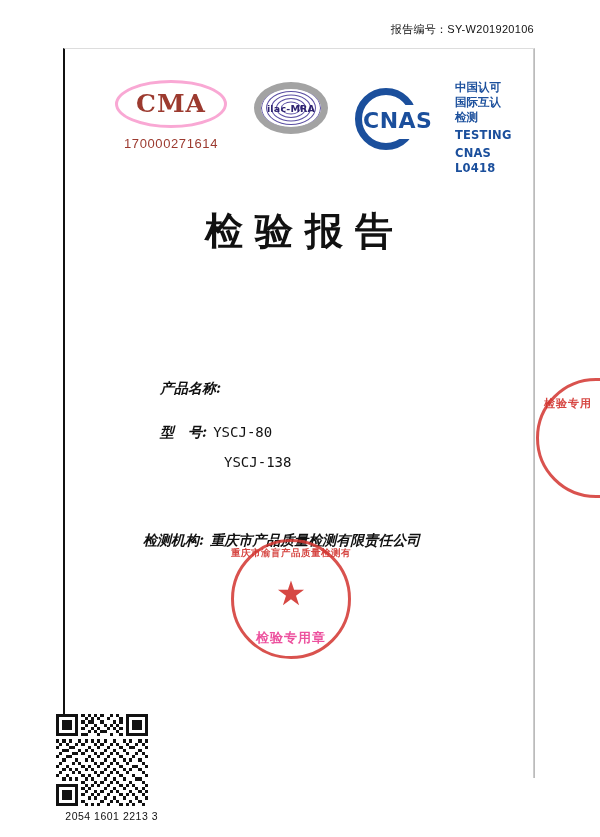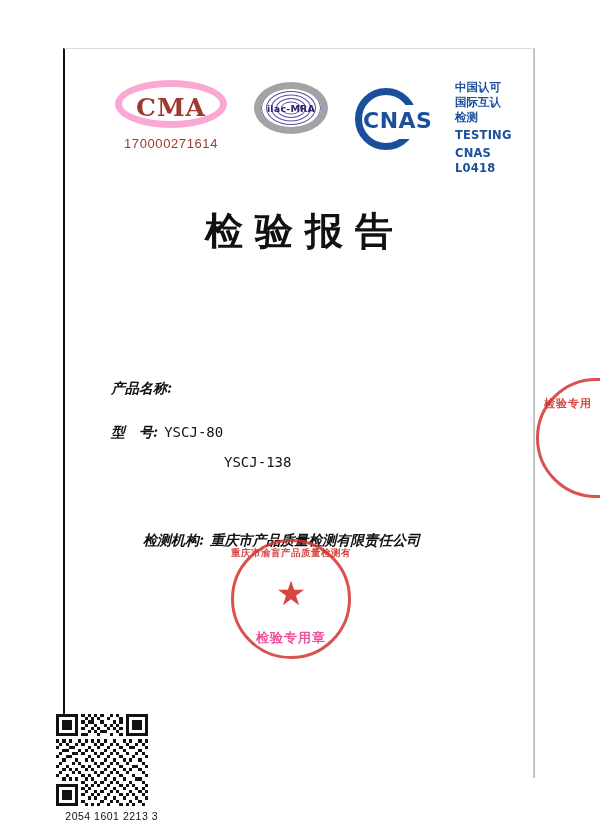--- a/index.html
+++ b/index.html
@@ -69,21 +69,21 @@
   .cma {
     position: absolute;
     left: 49px;
     top: 6px;
     width: 118px;
     text-align: center;
   }
   .cma-oval {
     width: 112px;
     height: 48px;
-    border: 7px solid #f9a8d4;
+    border: 3px solid #f9a8d4;
     border-radius: 50%/50%;
     margin: 0 auto;
     position: relative;
     box-sizing: border-box;
   }
   .cma-text {
     position: absolute;
     left: 0; right: 0;
     top: 6px;
     font-family: "DejaVu Serif", serif;
@@ -237,21 +237,21 @@
     left: 63px;
     top: 380px;
     width: 472px;
     font-size: 14px;
     color: #111;
   }
   .field-row {
     display: flex;
     align-items: baseline;
     margin-bottom: 26px;
-    padding-left: 48px;
+    padding-left: 97px;
   }
   .field-label {
     font-family: "DejaVu Serif", serif;
     font-weight: bold;
     font-style: italic;
     font-size: 14px;
     white-space: nowrap;
   }
   .field-value {
     font-family: "DejaVu Sans Mono", monospace;
@@ -377,20 +377,23 @@
     color: #111;
     letter-spacing: 0.5px;
     text-align: right;
   }
 </style>
 </head>
 <body>
 
 <div class="page">
 
+  <div class="report-no">
+    <span class="label">报告编号：</span><span class="value">SY-W201920106</span>
+  </div>
 
   <div class="frame">
     <div class="frame-inner-right"></div>
   </div>
 
   <div class="logos">
 
     <div class="cma">
       <div class="cma-oval">
         <div class="cma-text">CMA</div>

